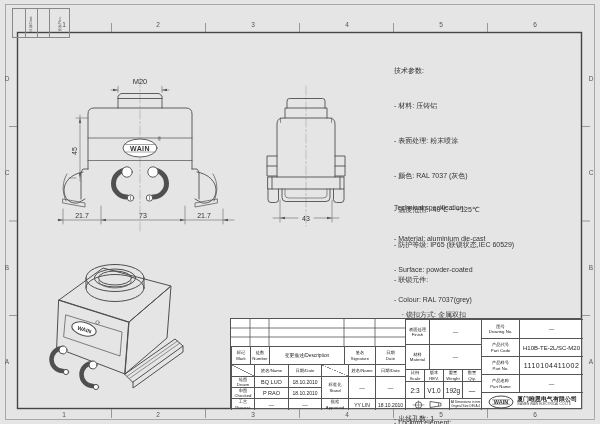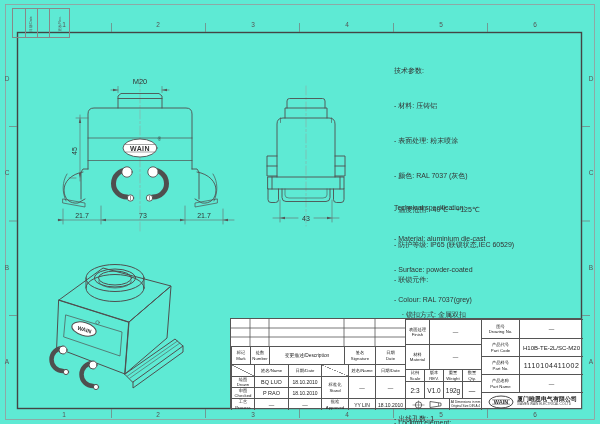--- a/index.html
+++ b/index.html
@@ -1,16 +1,16 @@
 <!DOCTYPE html>
 <html><head>
 <meta charset="utf-8">
 <style>
   html,body{margin:0;padding:0;background:#fff;}
-  #sheet{position:relative;width:600px;height:424px;background:#5eead4;overflow:hidden;
+  #sheet{position:relative;width:600px;height:424px;background:#e5e5e5;overflow:hidden;
          font-family:"Liberation Sans","DejaVu Sans",sans-serif;color:#333;}
   .abs{position:absolute;}
   .grid-label{position:absolute;width:12px;height:10px;font-size:6.5px;color:#555;
               text-align:center;line-height:10px;}
   .spec{position:absolute;color:#333;white-space:pre;}
   .spec div{white-space:pre;}
   #spec-cn{left:394px;top:42px;font-size:7px;line-height:11.6px;width:190px;}
   #spec-en{left:394px;top:183px;font-size:7px;line-height:10.2px;width:192px;}
   #titleblock{position:absolute;left:230px;top:318px;width:352px;height:91px;
               box-sizing:border-box;border:1px solid #555;background:#fff;}

